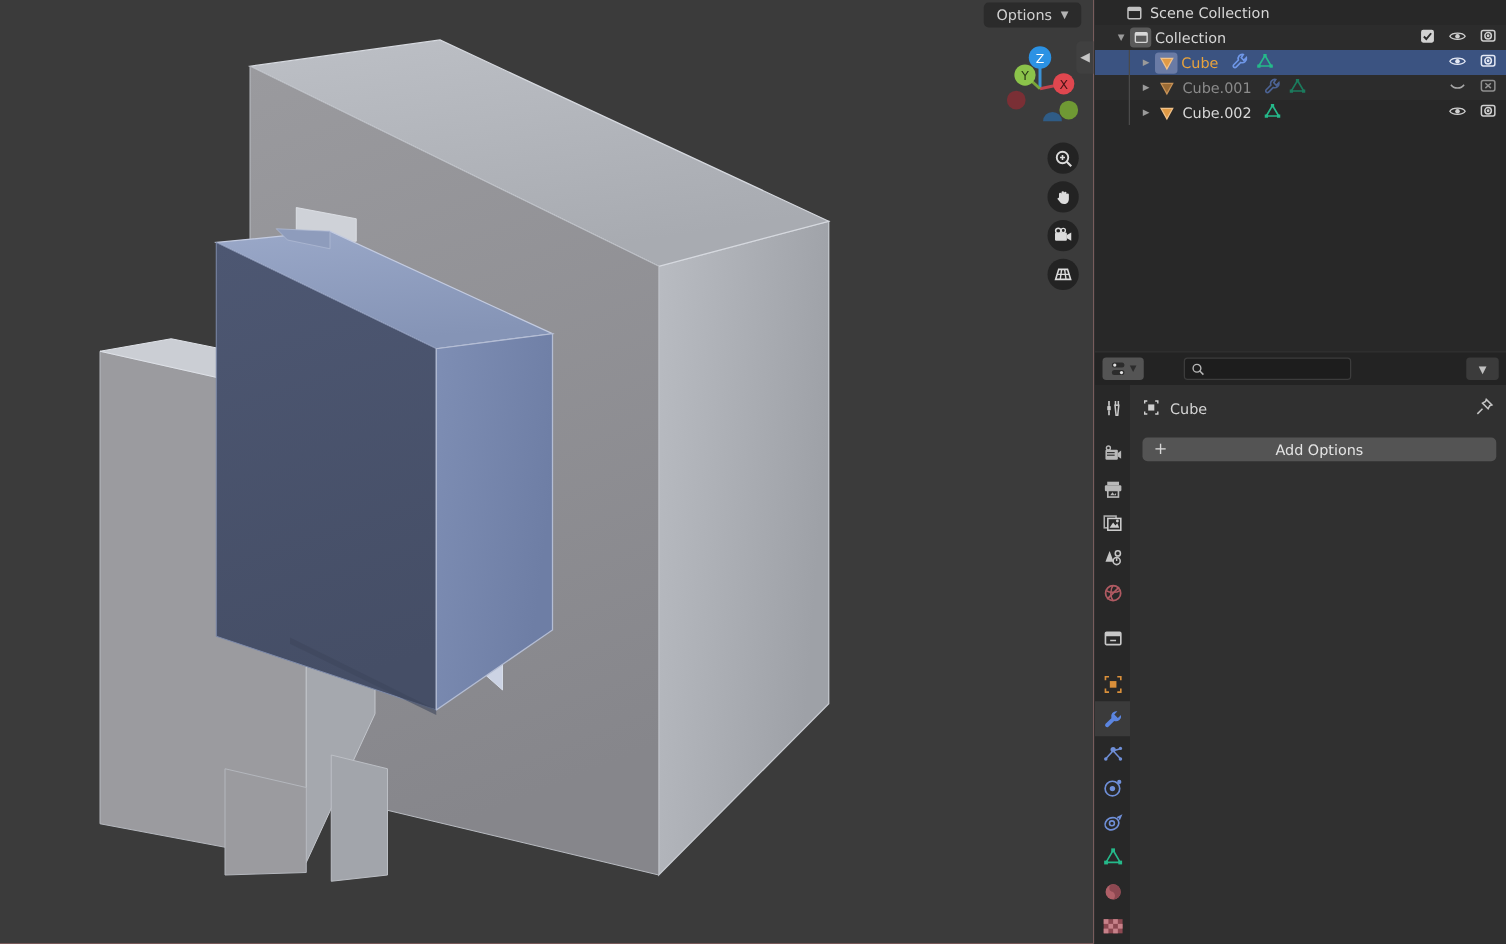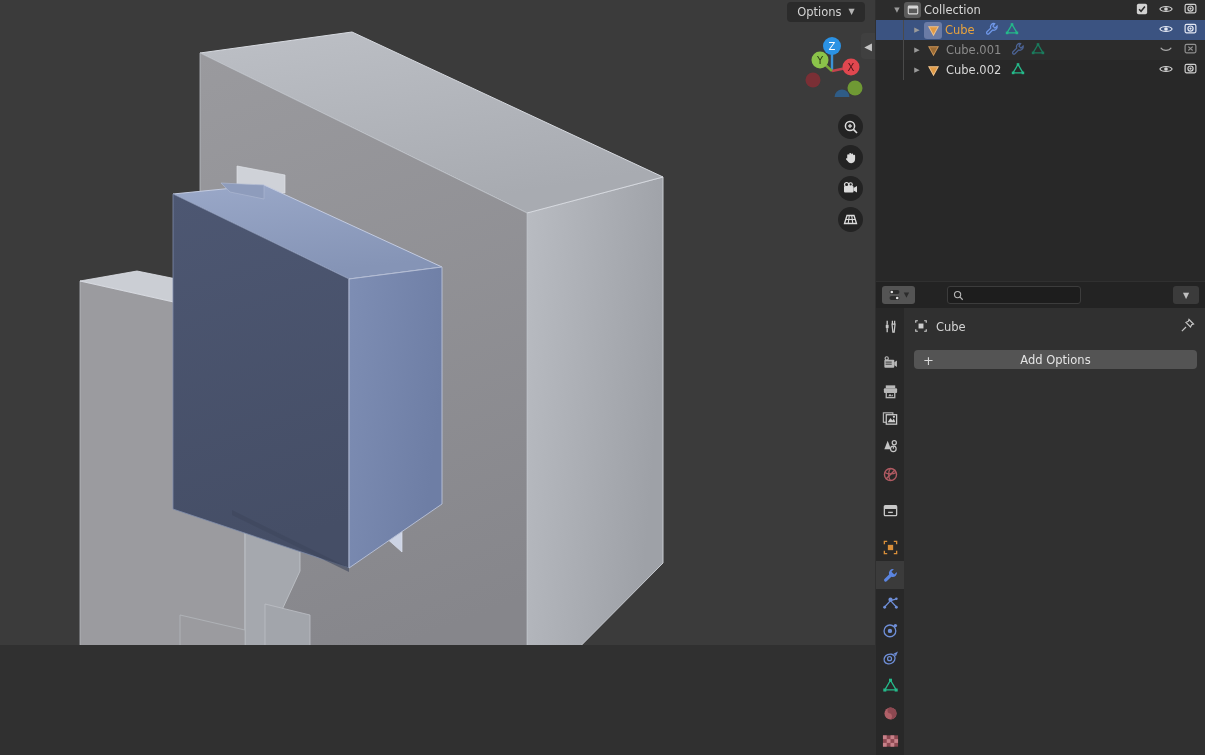--- a/index.html
+++ b/index.html
@@ -7,21 +7,21 @@
     width: 1205px; height: 755px;
     background: #303030;
     font-family: "DejaVu Sans", sans-serif;
     overflow: hidden;
   }
   #app { position: relative; width: 1205px; height: 755px; }
 
   
   #viewport {
     position: absolute; left: 0; top: 0;
-    width: 875px; height: 645px;
+    width: 875px; height: 755px;
     background: #fca5a5;
     overflow: hidden;
   }
   #viewport-svg { position: absolute; left: 0; top: 0; }
 
   
   #options-btn {
     position: absolute; right: 10px; top: 2px;
     height: 20px; min-width: 78px;
     background: #2b2b2b;
@@ -299,20 +299,31 @@
           <line x1="3.6" y1="8.5" x2="13.4" y2="8.5" stroke="#dcdcdc" stroke-width="1.1"></line>
           <line x1="7.3" y1="4.5" x2="6.2" y2="12.5" stroke="#dcdcdc" stroke-width="1.1"></line>
           <line x1="9.7" y1="4.5" x2="10.8" y2="12.5" stroke="#dcdcdc" stroke-width="1.1"></line>
         </svg>
       </div>
     </div>
   </div>
 
   <div id="outliner">
 
+    <div class="ol-row">
+      <span class="indent" style="width:8px"></span>
+      <span class="ol-disclosure spacer">▼</span>
+      <span class="ol-icon">
+        <svg width="13" height="13" viewBox="0 0 14 14">
+          <rect x="1.5" y="2.2" width="11" height="9.6" rx="1" fill="none" stroke="#c2c2c2" stroke-width="1.3"></rect>
+          <rect x="1.5" y="2.2" width="11" height="3" fill="#c2c2c2"></rect>
+        </svg>
+      </span>
+      <span class="ol-label">Scene Collection</span>
+    </div>
 
     <div class="ol-row alt">
       <span class="indent" style="width:14px"></span>
       <span class="ol-disclosure">▼</span>
       <span class="ol-icon" style="background:#5a5a5a;border-radius:3px;width:17px;height:16px">
         <svg width="12" height="12" viewBox="0 0 14 14">
           <rect x="1.5" y="2.5" width="11" height="9" rx="1" fill="none" stroke="#d8d8d8" stroke-width="1.3"></rect>
           <rect x="1.5" y="2.5" width="11" height="2.8" fill="#d8d8d8"></rect>
         </svg>
       </span>

